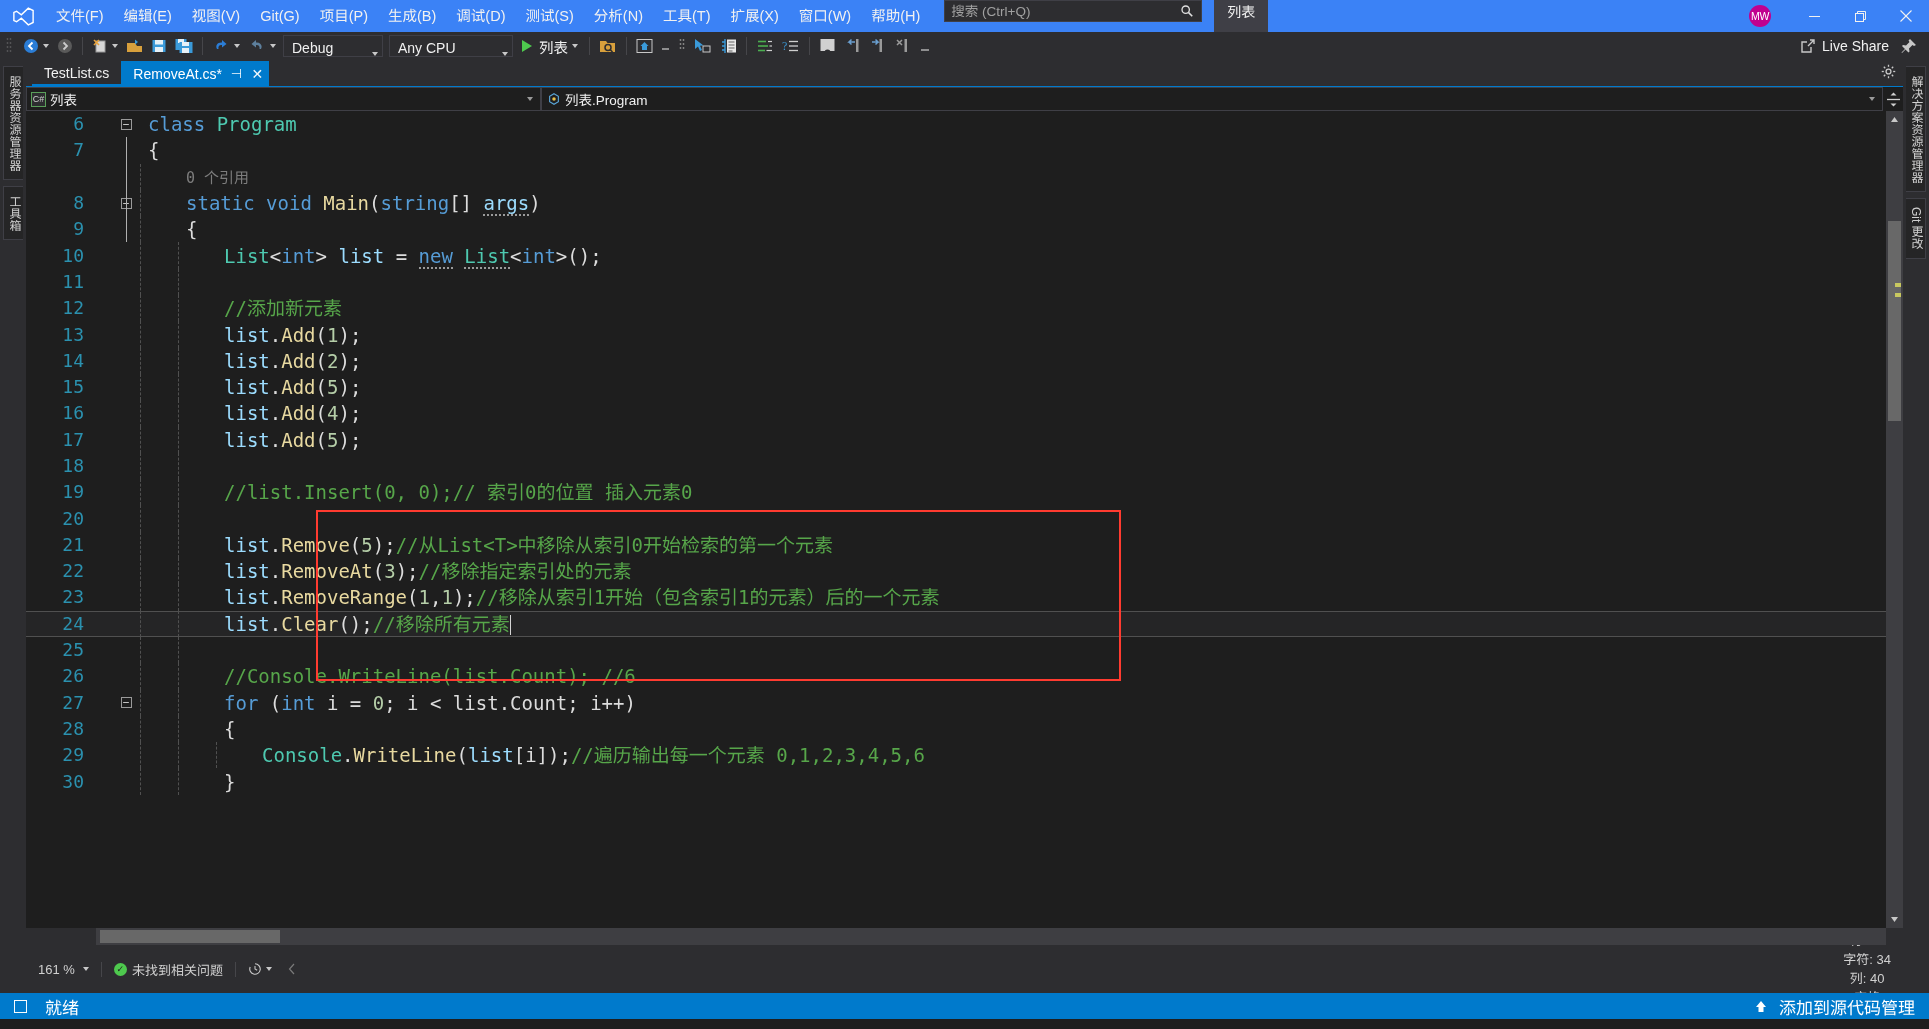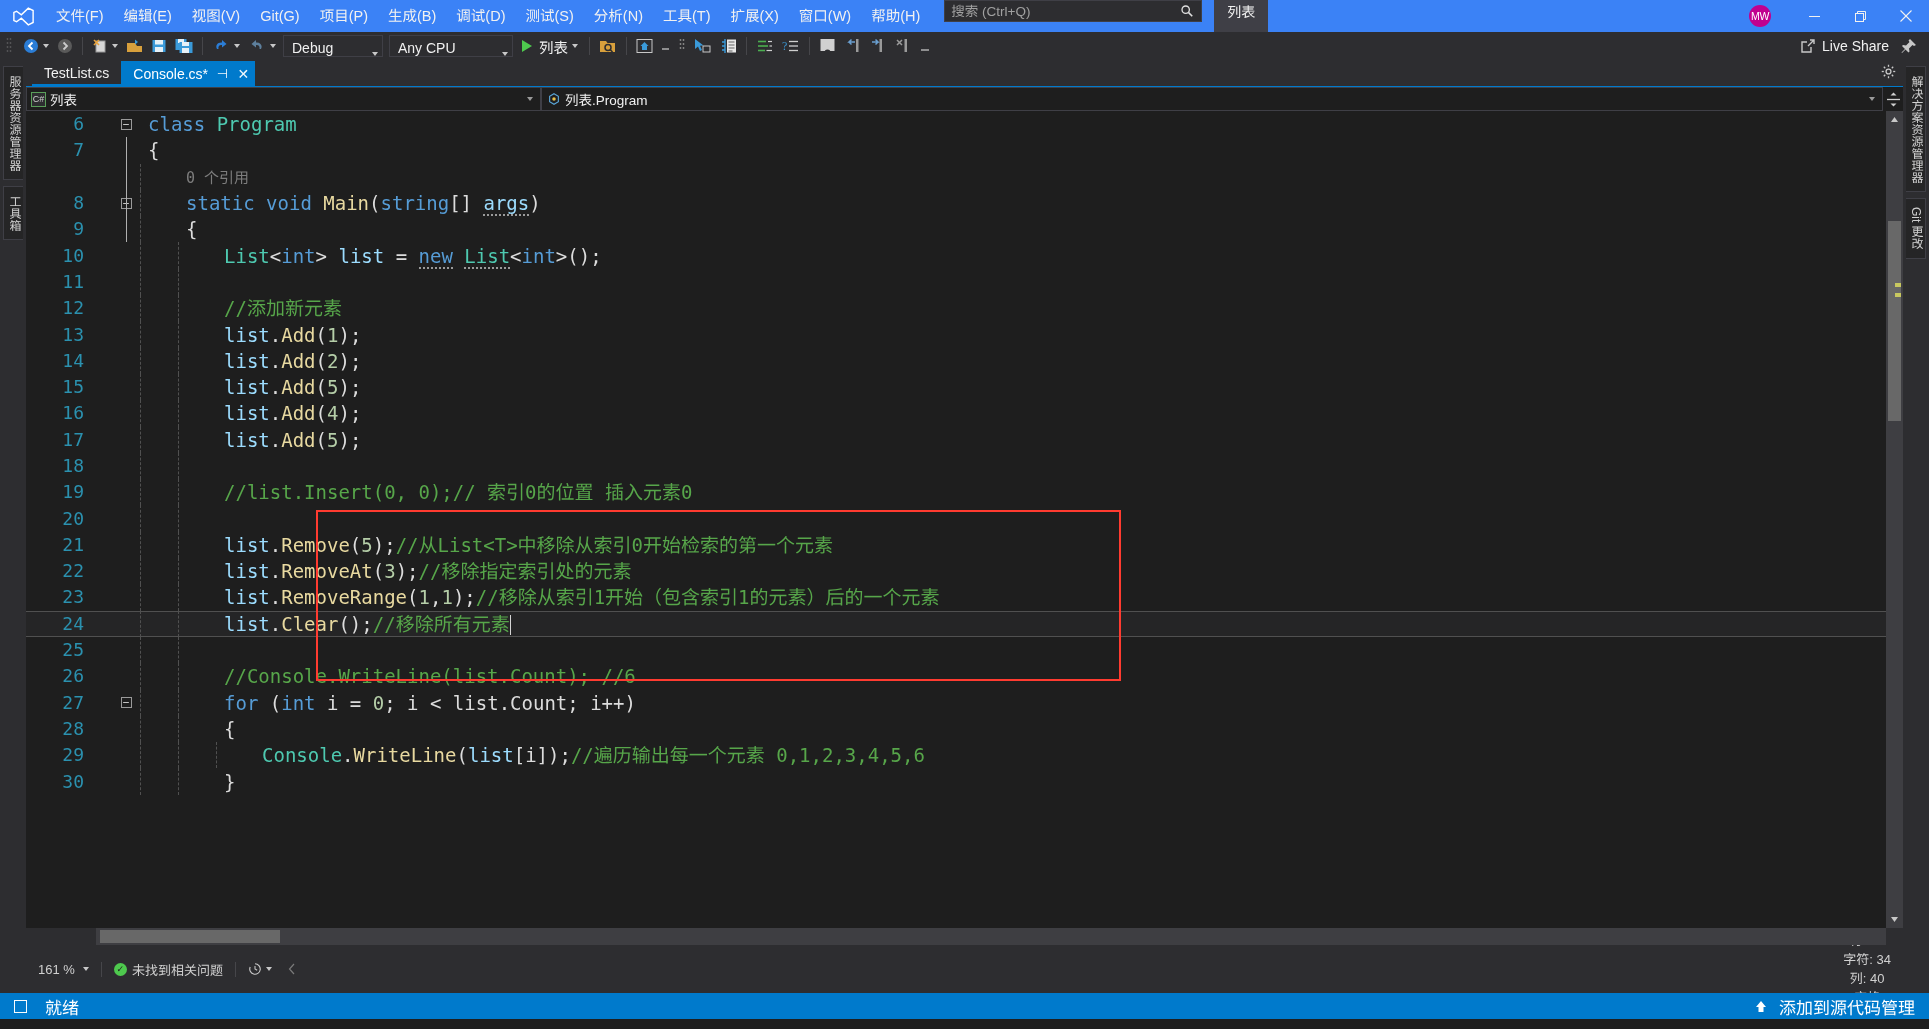--- a/index.html
+++ b/index.html
@@ -483,21 +483,21 @@
       <div class="docktab">工具箱</div>
     </div>
 
     <div class="center">
 
       <div class="tabstrip">
         <div class="tab inactive">
           <span>TestList.cs</span>
         </div>
         <div class="tab active">
-          <span>Console.cs*</span>
+          <span>RemoveAt.cs*</span>
           <span class="pin">⊣</span>
           <span class="x">✕</span>
         </div>
         <div class="tabstrip-right">
           <span>
             <svg width="15" height="15" viewBox="0 0 16 16">
                 <circle cx="8" cy="8" r="2.6" fill="none" stroke="#c8c8c8" stroke-width="1.4"></circle>
                 <g stroke="#c8c8c8" stroke-width="1.4">
                   <line x1="8" y1="0.8" x2="8" y2="3"></line>
                   <line x1="8" y1="13" x2="8" y2="15.2"></line>

